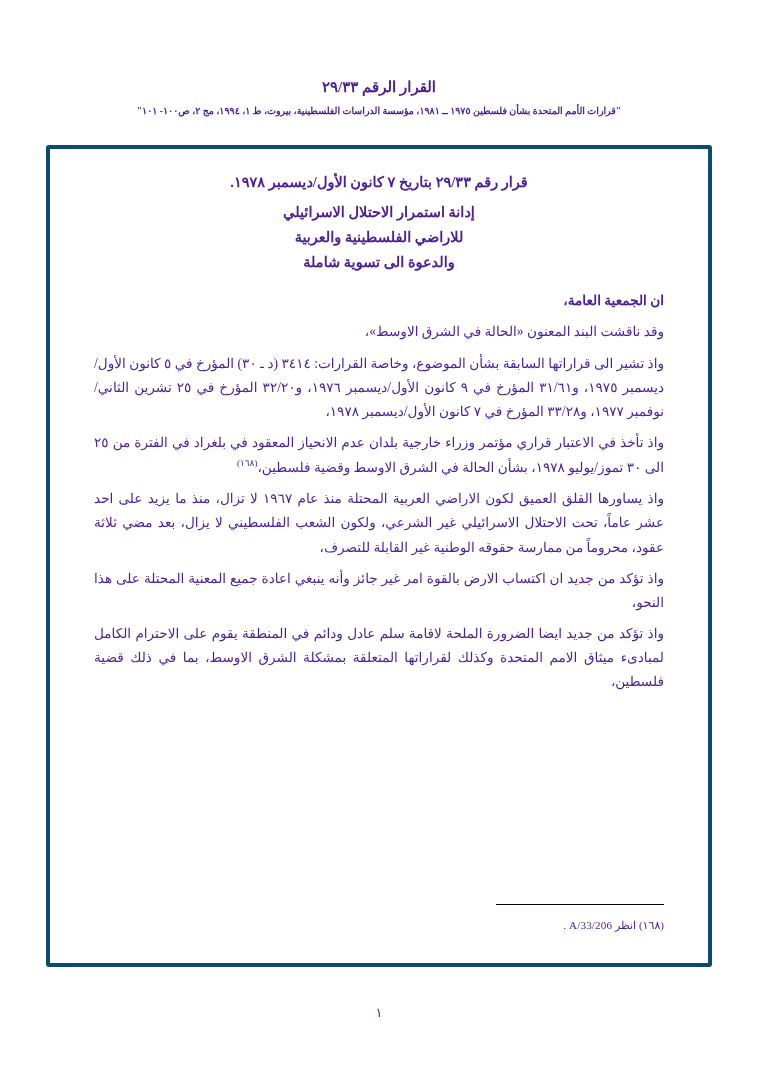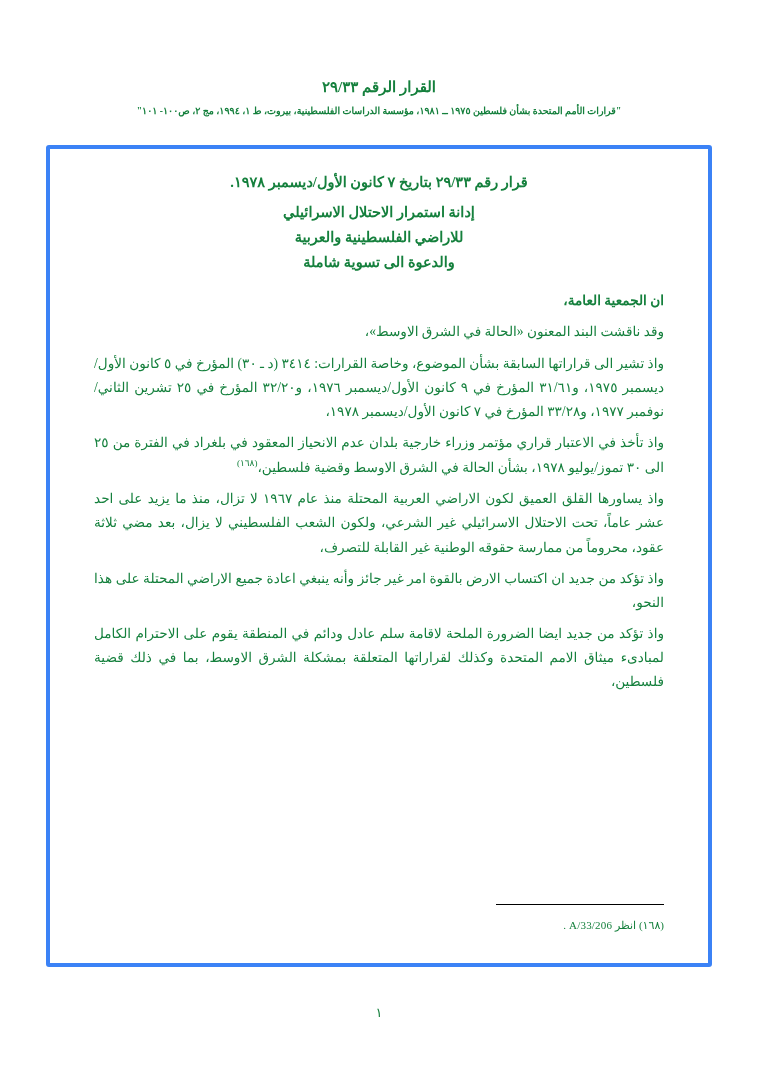--- a/index.html
+++ b/index.html
@@ -6,21 +6,21 @@
     margin: 0;
     padding: 0;
     background: #ffffff;
   }
   .page {
     position: relative;
     width: 758px;
     height: 1078px;
     background: #ffffff;
     font-family: "Liberation Serif", "DejaVu Serif", serif;
-    color: #15803d;
+    color: #4c1d95;
     overflow: hidden;
   }
   .doc-header {
     position: absolute;
     top: 78px;
     left: 0;
     right: 0;
     text-align: center;
   }
   .doc-title {
@@ -33,21 +33,21 @@
     font-size: 9.5px;
     font-weight: bold;
     letter-spacing: 0.1px;
   }
   .frame {
     position: absolute;
     top: 145px;
     left: 46px;
     width: 666px;
     height: 822px;
-    border: 4px solid #3b82f6;
+    border: 4px solid #0c4a6e;
     border-radius: 3px;
     box-sizing: border-box;
     background: #ffffff;
   }
   .content {
     position: absolute;
     top: 22px;
     right: 44px;
     left: 44px;
     text-align: right;
@@ -141,21 +141,21 @@
         <div>إدانة استمرار الاحتلال الاسرائيلي</div>
         <div>للاراضي الفلسطينية والعربية</div>
         <div>والدعوة الى تسوية شاملة</div>
       </div>
 
       <div class="para first" style="text-align:right;">ان الجمعية العامة،</div>
       <div class="para" style="text-align:right;">وقد ناقشت البند المعنون «الحالة في الشرق الاوسط»،</div>
       <div class="para">واذ تشير الى قراراتها السابقة بشأن الموضوع، وخاصة القرارات: ٣٤١٤ (د ـ ٣٠) المؤرخ في ٥ كانون الأول/ديسمبر ١٩٧٥، و٣١/٦١ المؤرخ في ٩ كانون الأول/ديسمبر ١٩٧٦، و٣٢/٢٠ المؤرخ في ٢٥ تشرين الثاني/نوفمبر ١٩٧٧، و٣٣/٢٨ المؤرخ في ٧ كانون الأول/ديسمبر ١٩٧٨،</div>
       <div class="para"><span>واذ تأخذ في الاعتبار قراري مؤتمر وزراء خارجية بلدان عدم الانحياز المعقود في بلغراد في الفترة من ٢٥ الى ٣٠ تموز/يوليو ١٩٧٨، بشأن الحالة في الشرق الاوسط وقضية فلسطين،</span><span class="sup">(١٦٨)</span></div>
       <div class="para">واذ يساورها القلق العميق لكون الاراضي العربية المحتلة منذ عام ١٩٦٧ لا تزال، منذ ما يزيد على احد عشر عاماً، تحت الاحتلال الاسرائيلي غير الشرعي، ولكون الشعب الفلسطيني لا يزال، بعد مضي ثلاثة عقود، محروماً من ممارسة حقوقه الوطنية غير القابلة للتصرف،</div>
-      <div class="para">واذ تؤكد من جديد ان اكتساب الارض بالقوة امر غير جائز وأنه ينبغي اعادة جميع الاراضي المحتلة على هذا النحو،</div>
+      <div class="para">واذ تؤكد من جديد ان اكتساب الارض بالقوة امر غير جائز وأنه ينبغي اعادة جميع المعنية المحتلة على هذا النحو،</div>
       <div class="para">واذ تؤكد من جديد ايضا الضرورة الملحة لاقامة سلم عادل ودائم في المنطقة يقوم على الاحترام الكامل لمبادىء ميثاق الامم المتحدة وكذلك لقراراتها المتعلقة بمشكلة الشرق الاوسط، بما في ذلك قضية فلسطين،</div>
       <div class="gap"></div>
 
     </div>
 
     <div class="footnote-rule"></div>
     <div class="footnote">
       <span class="fn-mark">(١٦٨)</span>
       <span>انظر</span>
       <span class="fn-latin">A/33/206 .</span>

